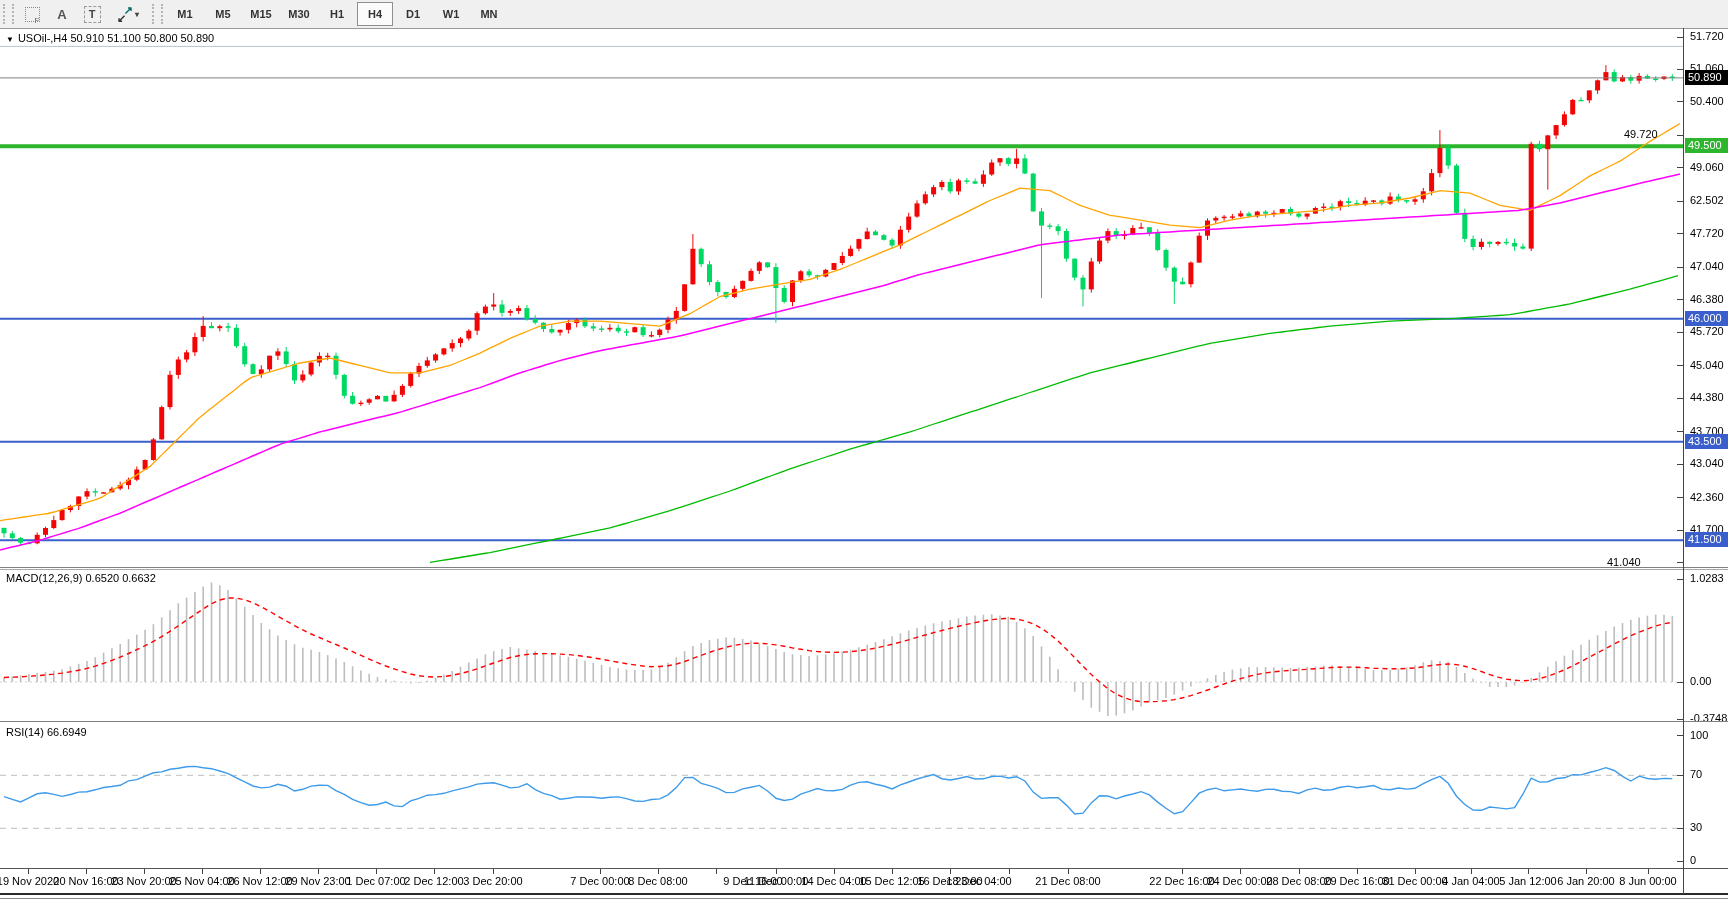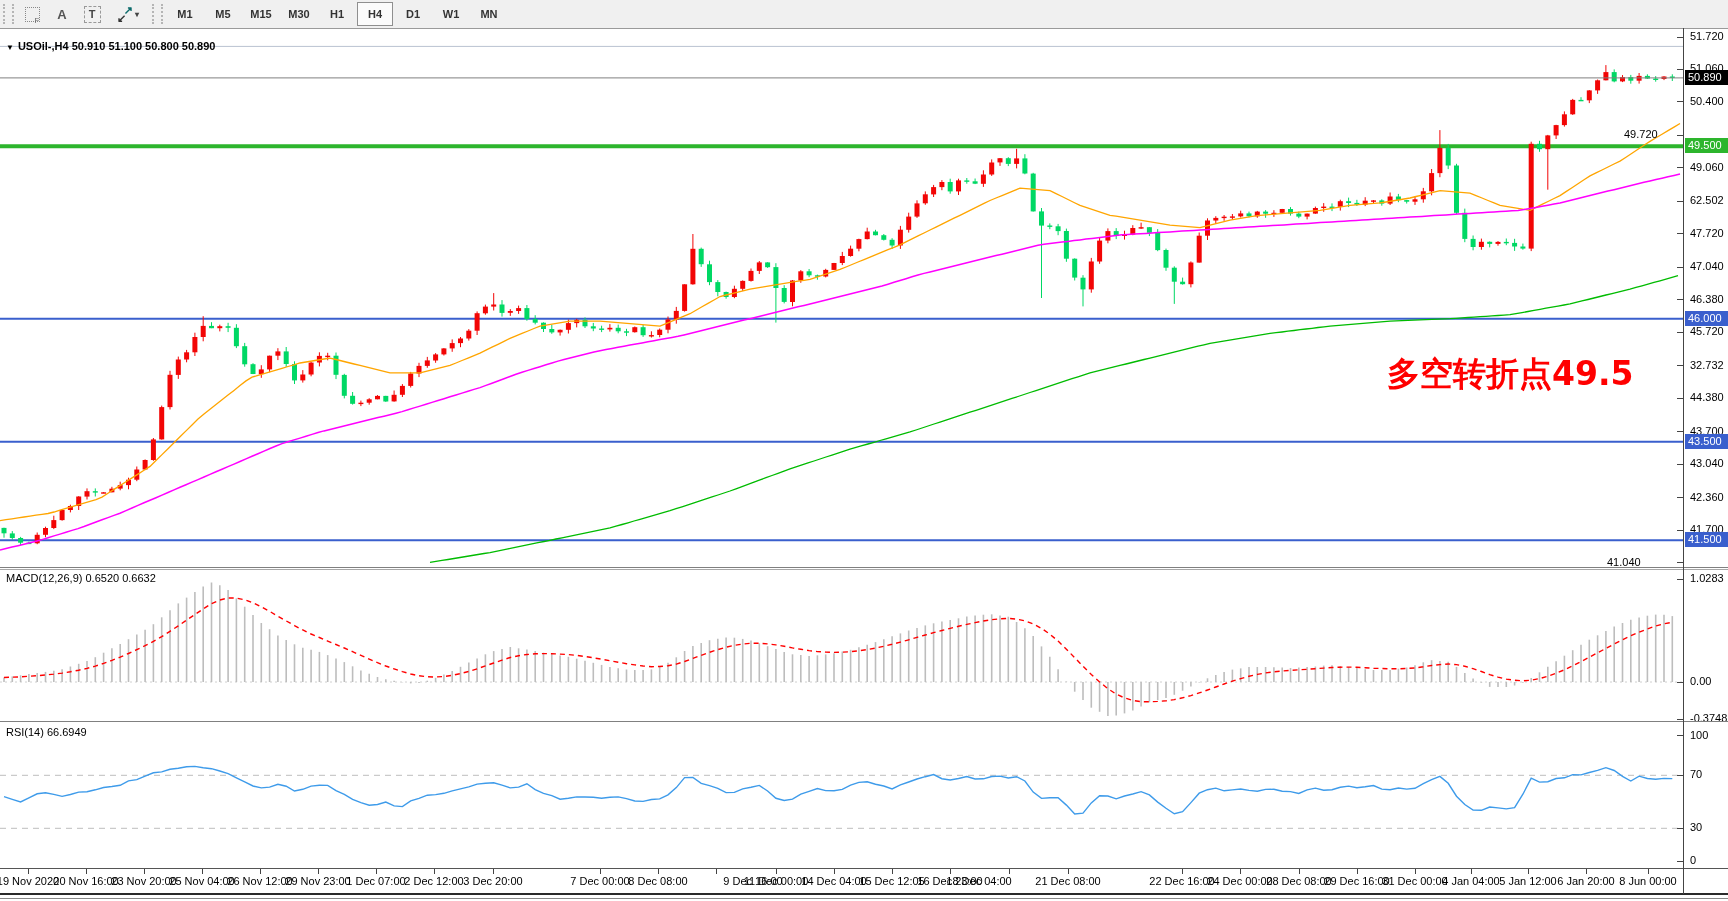--- a/index.html
+++ b/index.html
@@ -16,21 +16,21 @@
   .tbox{width:15px;height:15px;border:1px dashed #999;font-size:11px;line-height:14px;text-align:center;color:#444;}
   .arrows{position:relative;width:16px;height:16px;}
   .arrows i{position:absolute;font-style:normal;font-size:11px;line-height:10px;}
   .arrows i.ne{right:0;top:-1px;color:#0a6a6a;}
   .arrows i.sw{left:0;bottom:-1px;color:#333;}
   .dd{font-size:8px;color:#444;margin-left:2px;}
   .tf-btn{min-width:26px;height:22px;padding:0 4px;display:flex;align-items:center;justify-content:center;
     font-size:11px;font-weight:bold;color:#333;border:1px solid transparent;margin:0 1px;}
   .tf-btn.active{background:#fbfbfb;border:1px solid #8f8f8f;}
   
-  #symbol-title{position:absolute;left:6px;top:40px;font-size:11px;font-weight:bold;color:#000;z-index:30;}
+  #symbol-title{position:absolute;left:6px;top:32px;font-size:11px;font-weight:normal;color:#000;z-index:30;}
   #symbol-title .tri{font-size:8px;margin-right:4px;color:#000;}
   .pane-label{position:absolute;left:6px;font-size:11px;color:#000;z-index:30;}
   .tick-label{position:absolute;font-size:11px;color:#000;white-space:nowrap;}
   .tick-dash{position:absolute;width:6px;height:1px;background:#444;}
   .badge{position:absolute;left:1685px;width:44px;height:15px;color:#fff;font-size:11px;
     line-height:15px;padding-left:3px;z-index:31;}
   .time-label{position:absolute;top:875px;width:96px;text-align:center;font-size:11px;color:#000;white-space:nowrap;}
   .time-tick{position:absolute;top:869px;width:1px;height:5px;background:#444;}
   .hborder{position:absolute;left:0;width:1728px;background:#808080;}
   svg{position:absolute;left:0;display:block;}
@@ -700,21 +700,20 @@
     </svg>
   <svg id="rsi-svg" width="1683" height="146" style="top:722px;">
       <line x1="0" y1="53.3" x2="1683" y2="53.3" stroke="#bdbdbd" stroke-width="1" stroke-dasharray="6 5"></line>
       <line x1="0" y1="106.3" x2="1683" y2="106.3" stroke="#bdbdbd" stroke-width="1" stroke-dasharray="6 5"></line>
       <polyline points="4.0,74.6 12.3,77.3 20.6,79.9 28.9,75.9 37.2,71.8 45.5,70.7 53.8,72.4 62.1,74.4 70.4,72.5 78.7,70.1 87.0,69.7 95.3,67.8 103.6,65.5 111.9,64.5 120.2,63.3 128.5,58.8 136.8,57.6 145.1,54.1 153.4,50.8 161.7,49.9 170.0,47.3 178.3,46.2 186.6,44.8 194.9,44.4 203.2,45.7 211.5,46.7 219.8,49.0 228.1,51.7 236.4,55.9 244.7,59.9 253.0,64.0 261.3,65.9 269.6,65.1 277.9,62.3 286.2,64.2 294.5,69.0 302.8,67.3 311.1,64.1 319.4,63.3 327.7,63.4 336.0,68.7 344.3,72.4 352.6,77.4 360.9,80.7 369.2,83.2 377.5,82.5 385.8,80.1 394.1,83.9 402.4,84.6 410.7,78.9 419.0,76.3 427.3,73.2 435.6,72.6 443.9,71.3 452.2,68.9 460.5,66.9 468.8,64.9 477.1,62.1 485.4,61.2 493.7,60.8 502.0,63.2 510.3,65.9 518.6,65.1 526.9,61.8 535.2,67.6 543.5,71.3 551.8,73.7 560.1,77.2 568.4,76.2 576.7,74.9 585.0,75.0 593.3,75.2 601.6,76.2 609.9,75.3 618.2,74.9 626.5,76.6 634.8,79.0 643.1,79.4 651.4,77.5 659.7,76.9 668.0,72.9 676.3,65.6 684.6,55.6 692.9,55.4 701.2,61.3 709.5,63.7 717.8,66.3 726.1,70.6 734.4,70.4 742.7,66.8 751.0,65.3 759.3,63.4 767.6,69.0 775.9,76.3 784.2,78.5 792.5,77.1 800.8,72.2 809.1,69.4 817.4,66.6 825.7,68.6 834.0,68.8 842.3,67.4 850.6,63.2 858.9,60.4 867.2,59.8 875.5,62.2 883.8,64.0 892.1,67.0 900.4,62.9 908.7,60.0 917.0,57.0 925.3,54.7 933.6,52.6 941.9,56.7 950.2,58.0 958.5,56.5 966.8,54.5 975.1,57.0 983.4,56.8 991.7,54.5 1000.0,54.1 1008.3,56.0 1016.6,54.7 1024.9,59.0 1033.2,70.1 1041.5,76.4 1049.8,75.8 1058.1,75.8 1066.4,83.1 1074.7,91.9 1083.0,91.2 1091.3,80.9 1099.6,73.7 1107.9,74.0 1116.2,76.8 1124.5,74.0 1132.8,72.0 1141.1,69.7 1149.4,72.9 1157.7,80.1 1166.0,86.3 1174.3,91.8 1182.6,89.6 1190.9,80.6 1199.2,71.2 1207.5,67.7 1215.8,66.1 1224.1,68.8 1232.4,67.9 1240.7,67.0 1249.0,68.4 1257.3,69.3 1265.6,67.4 1273.9,67.3 1282.2,69.2 1290.5,69.6 1298.8,71.4 1307.1,67.8 1315.4,66.1 1323.7,68.2 1332.0,67.7 1340.3,65.3 1348.6,64.1 1356.9,65.8 1365.2,64.8 1373.5,63.5 1381.8,67.1 1390.1,67.8 1398.4,66.0 1406.7,67.1 1415.0,66.3 1423.3,61.6 1431.6,57.6 1439.9,54.4 1448.2,61.3 1456.5,74.2 1464.8,82.5 1473.1,88.1 1481.4,88.3 1489.7,85.0 1498.0,85.9 1506.3,86.9 1514.6,85.7 1522.9,72.2 1531.2,56.2 1539.5,60.1 1547.8,59.7 1556.1,56.5 1564.4,55.8 1572.7,52.7 1581.0,52.9 1589.3,50.5 1597.6,48.4 1605.9,45.7 1614.2,48.5 1622.5,54.4 1630.8,59.0 1639.1,54.2 1647.4,56.5 1655.7,57.2 1664.0,56.4 1672.3,56.6 " fill="none" stroke="#3E9BEA" stroke-width="1.4"></polyline>
     </svg>
 
   <div class="pane-label" style="top:572px;">MACD(12,26,9) 0.6520 0.6632</div>
   <div class="pane-label" style="top:726px;">RSI(14) 66.6949</div>
 
-  <div id="annotation" style="left: 1387px; top: 352px; color: rgb(255, 0, 0); font-size: 33px;">多空转折点49.5</div>
 
   <div id="axis-layer">
       <div class="tick-dash" style="left:1677px;top:37px"></div>
       <div class="tick-label" style="left:1690px;top:30px">51.720</div>
       <div class="tick-dash" style="left:1677px;top:69px"></div>
       <div class="tick-label" style="left:1690px;top:62px">51.060</div>
       <div class="tick-dash" style="left:1677px;top:101px"></div>
       <div class="tick-label" style="left:1690px;top:95px">50.400</div>
       <div class="tick-dash" style="left:1677px;top:135px"></div>
       <div class="tick-label" style="left:1624px;top:128px">49.720</div>
@@ -724,21 +723,21 @@
       <div class="tick-label" style="left:1690px;top:194px">62.502</div>
       <div class="tick-dash" style="left:1677px;top:233px"></div>
       <div class="tick-label" style="left:1690px;top:227px">47.720</div>
       <div class="tick-dash" style="left:1677px;top:267px"></div>
       <div class="tick-label" style="left:1690px;top:260px">47.040</div>
       <div class="tick-dash" style="left:1677px;top:299px"></div>
       <div class="tick-label" style="left:1690px;top:293px">46.380</div>
       <div class="tick-dash" style="left:1677px;top:332px"></div>
       <div class="tick-label" style="left:1690px;top:325px">45.720</div>
       <div class="tick-dash" style="left:1677px;top:365px"></div>
-      <div class="tick-label" style="left:1690px;top:359px">32.732</div>
+      <div class="tick-label" style="left:1690px;top:359px">45.040</div>
       <div class="tick-dash" style="left:1677px;top:398px"></div>
       <div class="tick-label" style="left:1690px;top:391px">44.380</div>
       <div class="tick-dash" style="left:1677px;top:431px"></div>
       <div class="tick-label" style="left:1690px;top:425px">43.700</div>
       <div class="tick-dash" style="left:1677px;top:464px"></div>
       <div class="tick-label" style="left:1690px;top:457px">43.040</div>
       <div class="tick-dash" style="left:1677px;top:497px"></div>
       <div class="tick-label" style="left:1690px;top:491px">42.360</div>
       <div class="tick-dash" style="left:1677px;top:530px"></div>
       <div class="tick-label" style="left:1690px;top:523px">41.700</div>

